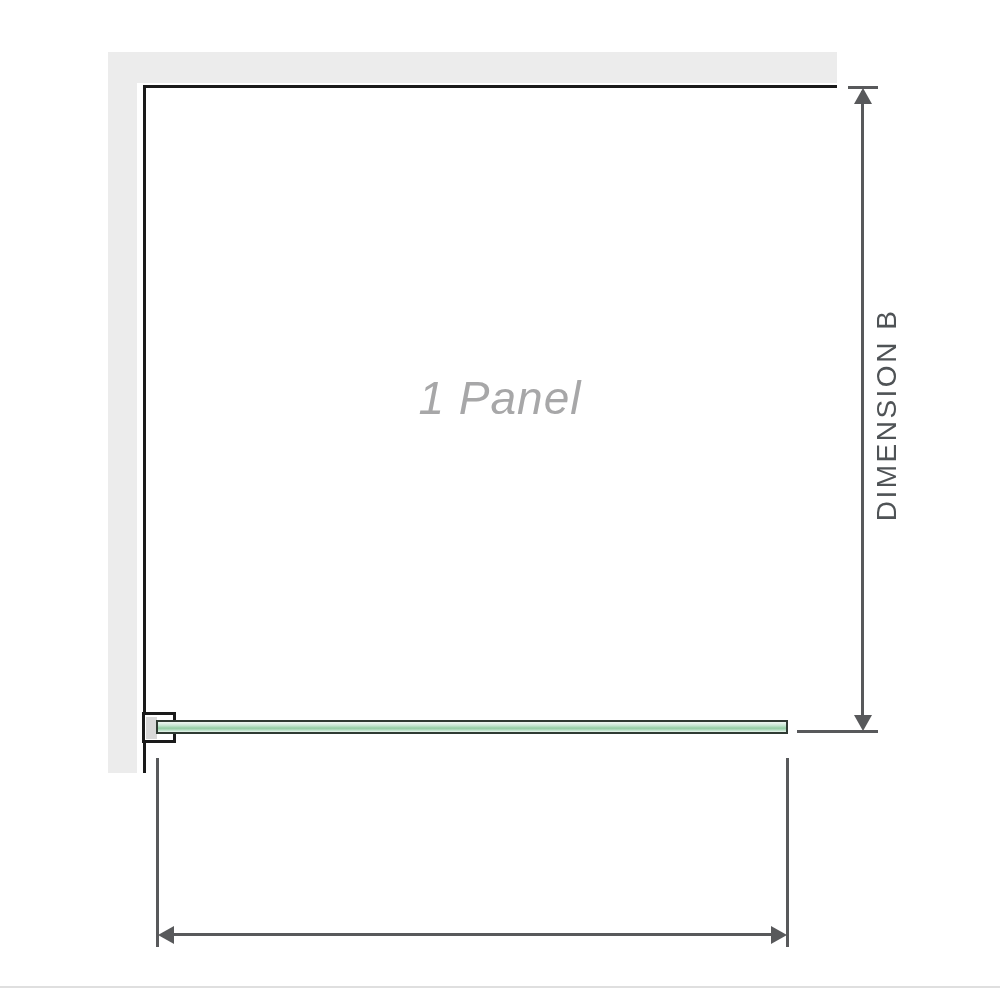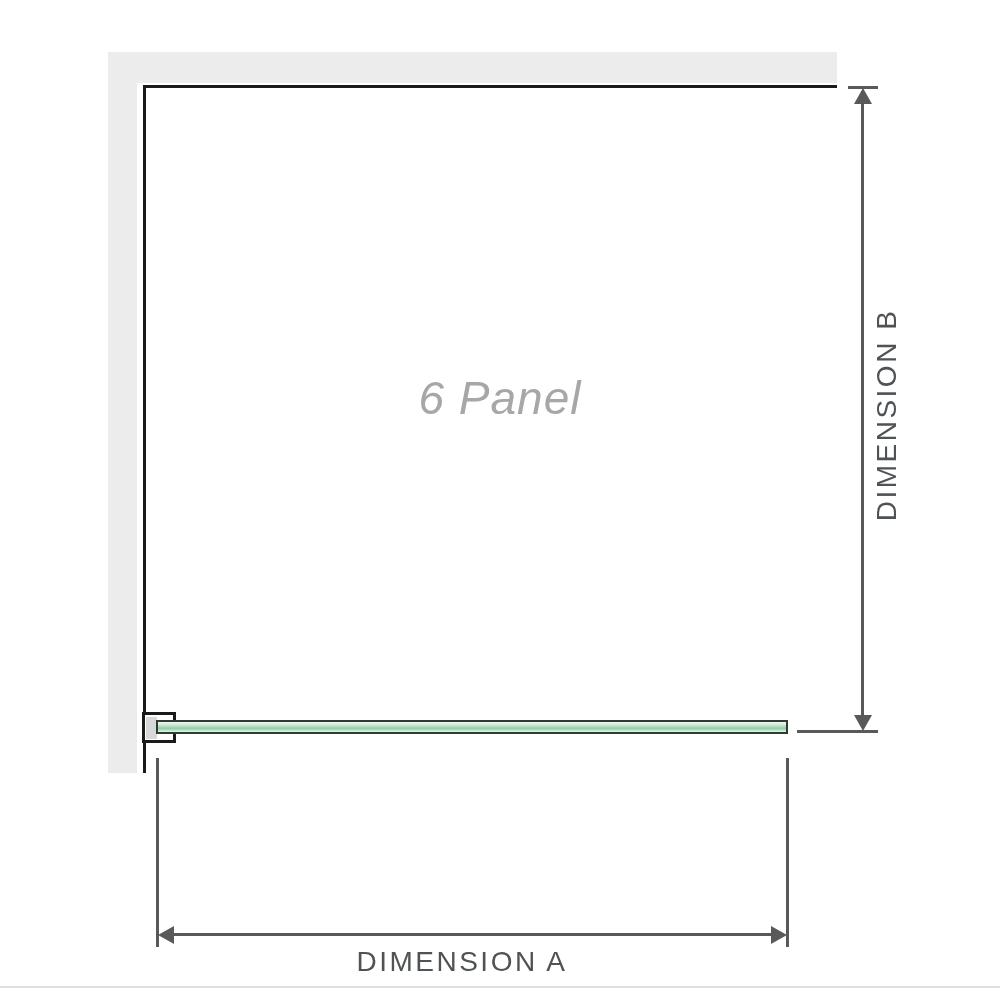--- a/index.html
+++ b/index.html
@@ -129,35 +129,34 @@
 <body>
 
 <div id="canvas">
 
   <div id="wall-top" class="abs wall"></div>
   <div id="wall-left" class="abs wall"></div>
 
   <div id="frame-top" class="abs frame-line"></div>
   <div id="frame-left" class="abs frame-line"></div>
 
-  <div id="panel-label" class="abs">6 Panel</div>
+  <div id="panel-label" class="abs">1 Panel</div>
 
   <div id="bracket" class="abs"></div>
   <div id="bracket-pad" class="abs"></div>
   <div id="glass" class="abs"></div>
 
   <div id="dimb-tick-top" class="abs dim"></div>
   <div id="dimb-tick-bottom" class="abs dim"></div>
   <div id="dimb-line" class="abs dim"></div>
   <div id="dimb-arrow-up" class="abs arrow"></div>
   <div id="dimb-arrow-down" class="abs arrow"></div>
   <div id="dimb-label" class="abs dim-label">DIMENSION B</div>
 
   <div id="dima-ext-left" class="abs dim"></div>
   <div id="dima-ext-right" class="abs dim"></div>
   <div id="dima-line" class="abs dim"></div>
   <div id="dima-arrow-left" class="abs arrow"></div>
   <div id="dima-arrow-right" class="abs arrow"></div>
-  <div id="dima-label" class="abs dim-label">DIMENSION A</div>
 
   <div id="bottom-rule" class="abs"></div>
 
 </div>
 
 </body></html>

